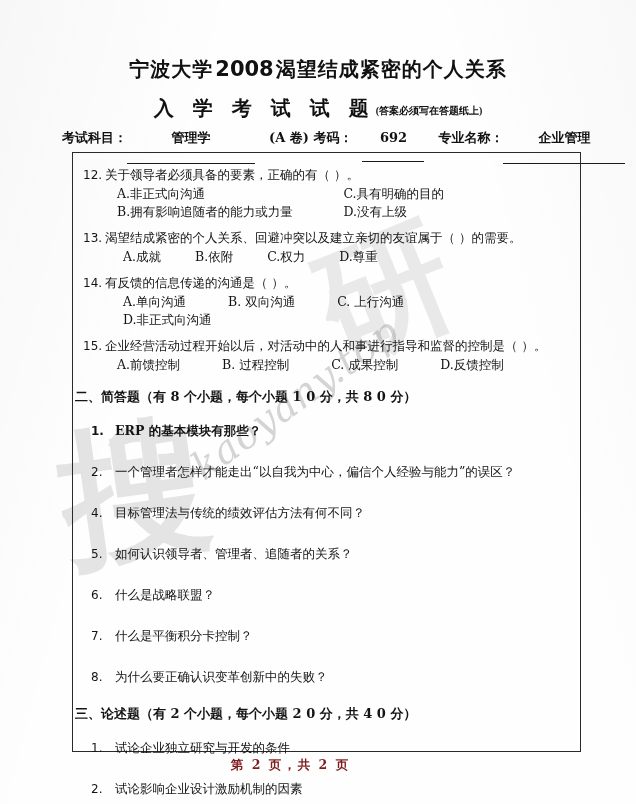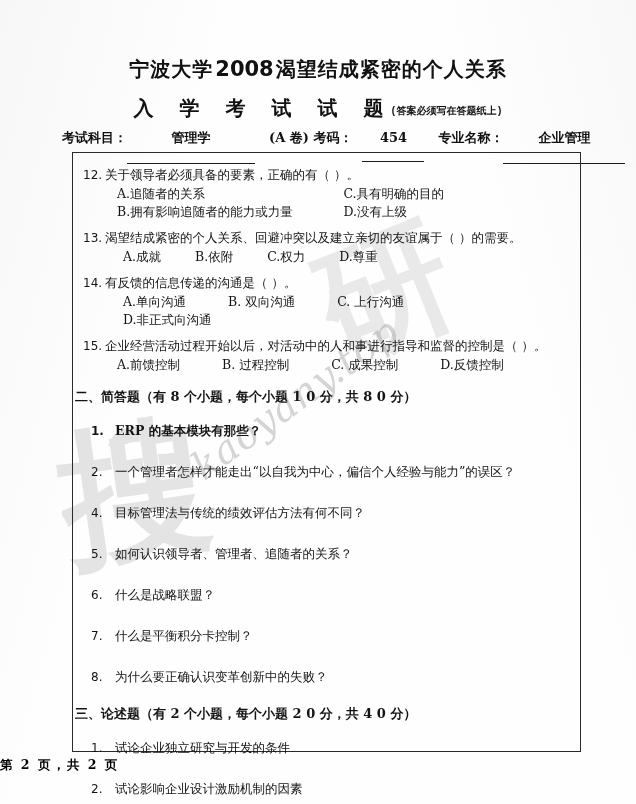--- a/index.html
+++ b/index.html
@@ -95,21 +95,21 @@
   #title-line-1 .num {
     font-family: "DejaVu Sans", sans-serif;
     font-size: 21px;
     letter-spacing: 0;
     padding: 0 2px;
   }
   #title-line-2 {
     top: 95px;
     font-size: 20px;
     font-weight: bold;
-    font-family: Liberation Mono, monospace;
+    font-family: Liberation Serif, serif;
   }
   #title-line-2 .spaced {
     letter-spacing: 7px;
   }
   #title-line-2 .note {
     font-size: 10px;
     font-weight: bold;
     letter-spacing: 0;
     vertical-align: 1px;
   }
@@ -216,26 +216,26 @@
     font-family: "DejaVu Sans", sans-serif;
     font-size: 12px;
   }
 
   
   #footer {
     position: absolute;
     left: 0;
     top: 757px;
     width: 581px;
-    text-align: left;
+    text-align: center;
     font-size: 12.5px;
     font-weight: bold;
     font-family: "DejaVu Serif", serif;
     letter-spacing: 2px;
-    color: #000000;
+    color: #7f1d1d;
   }
 </style>
 </head>
 <body>
 
 <div id="page">
 
   <div id="paper-grain"></div>
 
   <div class="wm-seal">搜</div>
@@ -244,32 +244,32 @@
 
   <div class="head" id="title-line-1">
     <span>宁波大学</span><span class="num">2008</span><span>渴望结成紧密的个人关系</span>
   </div>
 
   <div class="head" id="title-line-2">
     <span class="spaced">入 学 考 试 试 题</span><span class="note">(答案必须写在答题纸上)</span>
   </div>
 
   <div id="subject-row">
-    <span class="fld lbl">考试科目：</span><span class="fld val v-subject">管理学</span><span class="gap-b"></span><span class="fld lbl">(A 卷) 考码：</span><span class="gap-a"></span><span class="fld val v-code">454</span><span class="gap-b"></span><span class="fld lbl">专业名称：</span><span class="fld val v-major">企业管理</span>
+    <span class="fld lbl">考试科目：</span><span class="fld val v-subject">管理学</span><span class="gap-b"></span><span class="fld lbl">(A 卷) 考码：</span><span class="gap-a"></span><span class="fld val v-code">692</span><span class="gap-b"></span><span class="fld lbl">专业名称：</span><span class="fld val v-major">企业管理</span>
   </div>
 
   <div id="exam-box">
     <div id="exam-body">
 
       <div class="q">
         <div class="q-stem">
           <span class="q-num">12.</span><span>关于领导者必须具备的要素，正确的有（          ）。</span>
         </div>
         <div class="opts-grid two-col">
-          <div class="opt">A.追随者的关系</div>
+          <div class="opt">A.非正式向沟通</div>
           <div class="opt">C.具有明确的目的</div>
           <div class="opt">B.拥有影响追随者的能力或力量</div>
           <div class="opt">D.没有上级</div>
         </div>
       </div>
 
       <div class="q">
         <div class="q-stem">
           <span class="q-num">13.</span><span>渴望结成紧密的个人关系、回避冲突以及建立亲切的友谊属于（     ）的需要。</span>
         </div>

